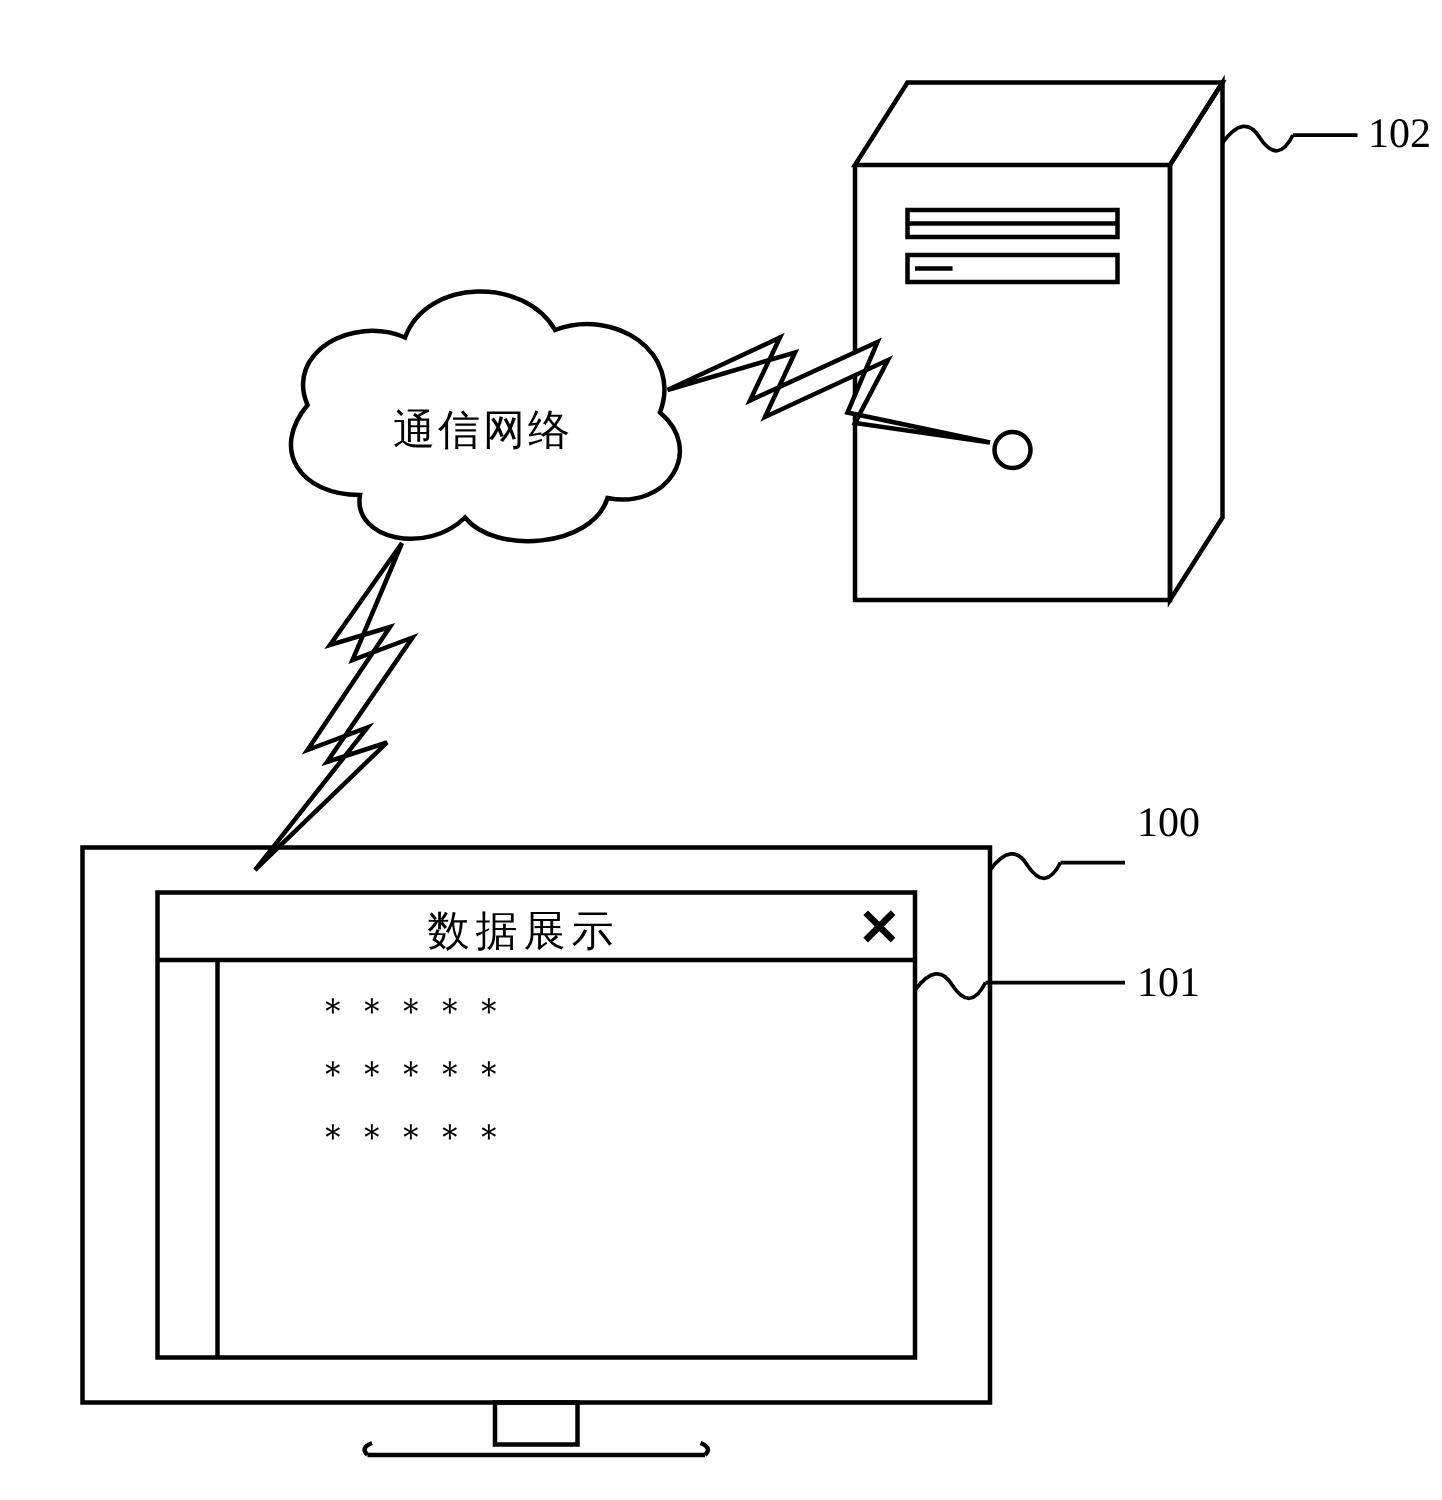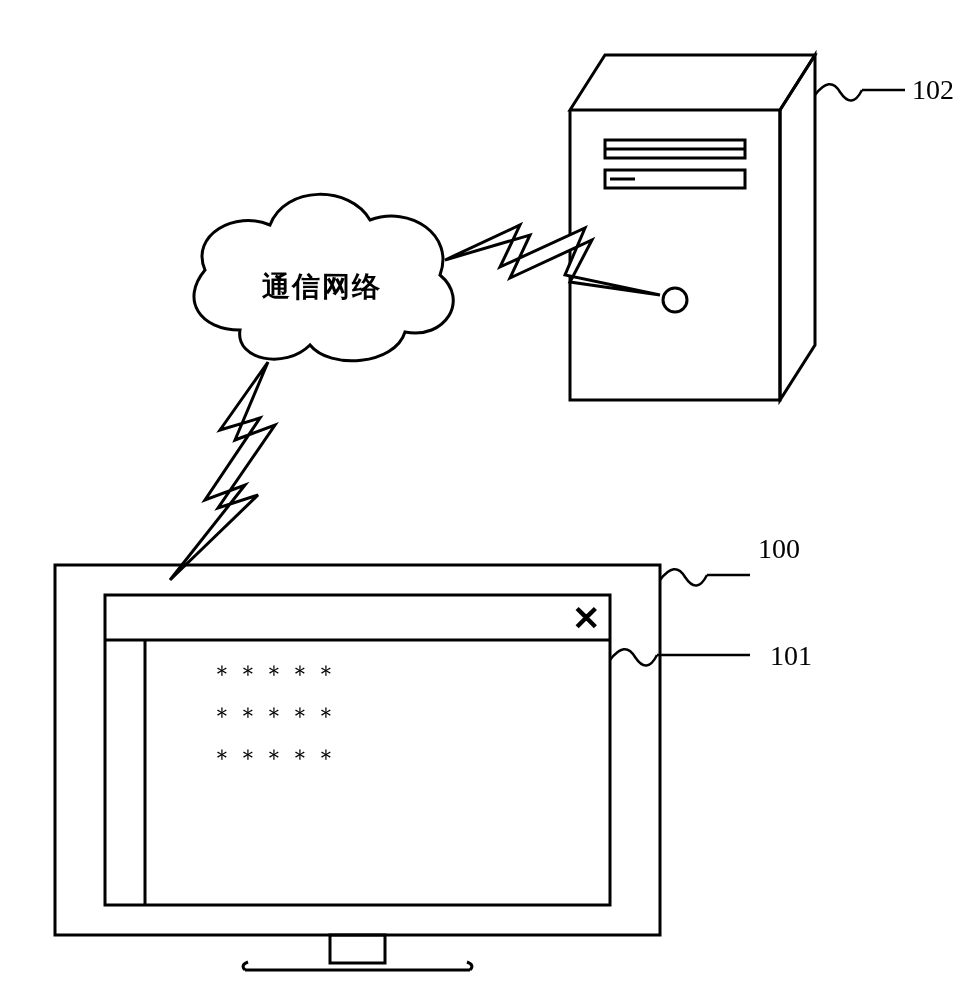--- a/index.html
+++ b/index.html
@@ -21,21 +21,20 @@
   .label {
     position: absolute;
     font-size: 28px;
     color: #000;
   }
   .cloud-label {
     position: absolute;
     font-size: 28px;
     letter-spacing: 2px;
     color: #000;
-    font-weight: bold;
   }
   .window-title {
     position: absolute;
     font-size: 28px;
     letter-spacing: 4px;
     color: #000;
   }
   .data-row {
     position: absolute;
     font-size: 24px;
@@ -146,22 +145,23 @@
     </g>
 
   </svg>
 
   <div class="cloud-label" style="left:262px; top:268px;">通信网络</div>
 
   <div class="label" style="left:912px; top:74px;">102</div>
 
   <div class="label" style="left:758px; top:533px;">100</div>
 
-  <div class="label" style="left:758px; top:640px;margin-left:12px;">101</div>
+  <div class="label" style="left:758px; top:640px;">101</div>
 
+  <div class="window-title" style="left:285px; top:602px;">数据展示</div>
 
   <div class="close-x" style="left:572px; top:598px;">✕</div>
 
   <div class="data-row" style="left:210px; top:658px;">＊＊＊＊＊</div>
   <div class="data-row" style="left:210px; top:700px;">＊＊＊＊＊</div>
   <div class="data-row" style="left:210px; top:742px;">＊＊＊＊＊</div>
 
 </div>
 
 </body></html>

